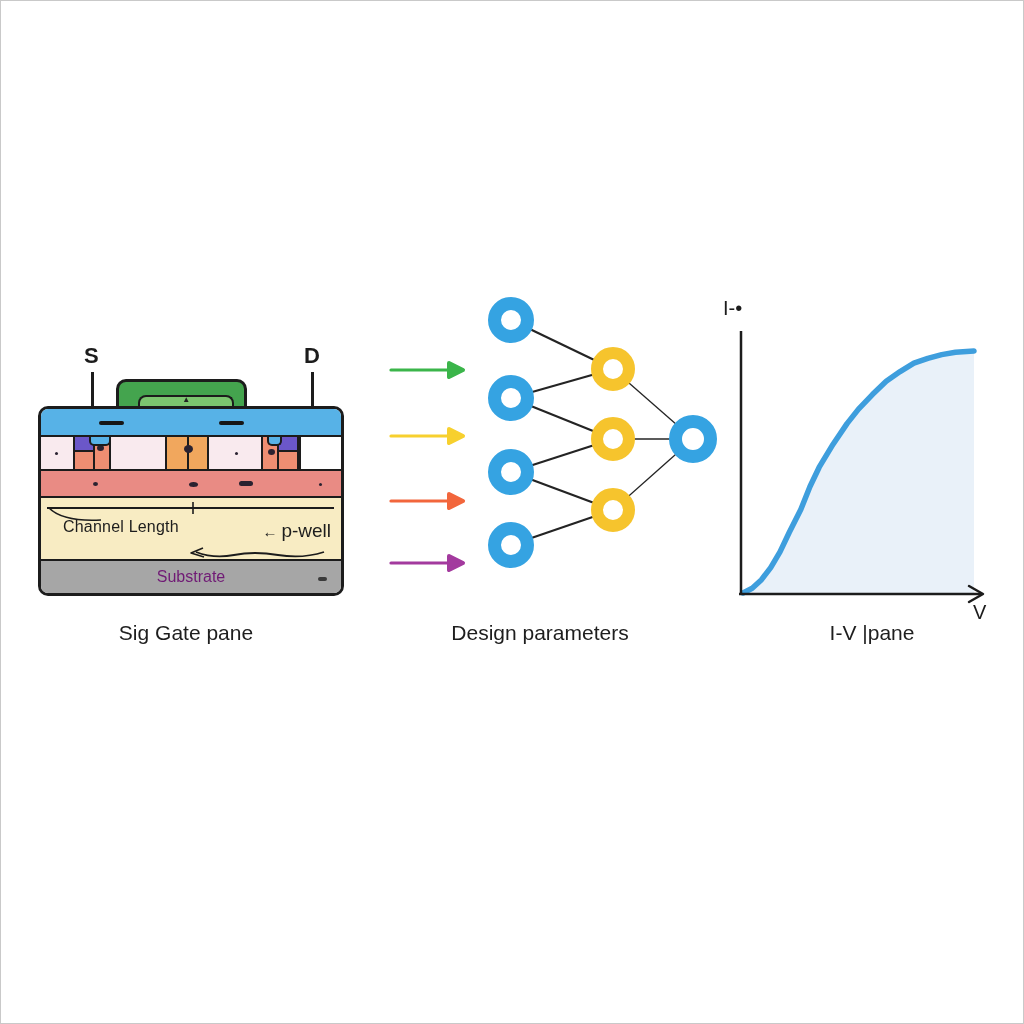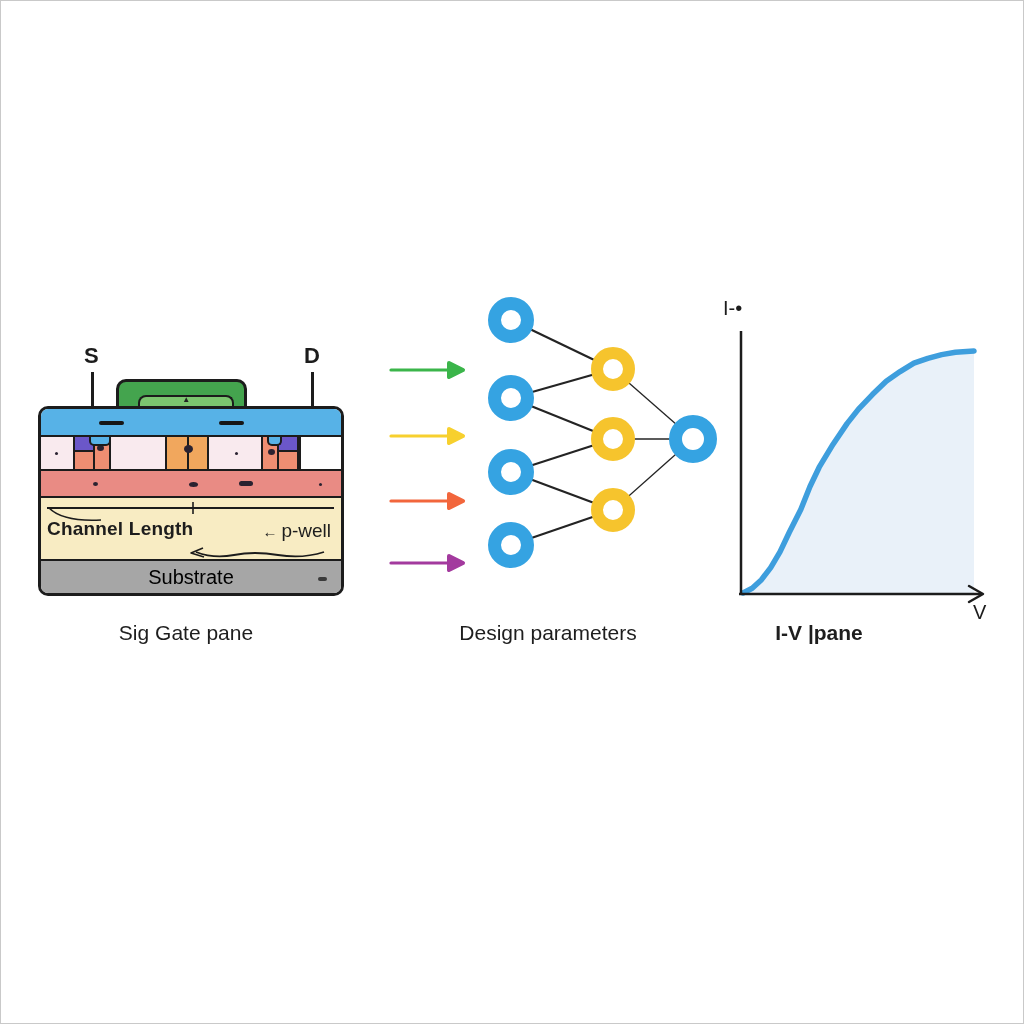--- a/index.html
+++ b/index.html
@@ -48,26 +48,26 @@
   .blk.orange { background:var(--contact-orange); }
   .blk.col { display:flex; flex-direction:column; background:var(--contact-salmon); }
   .blk.col .purple { flex:0 0 46%; background:var(--contact-purple); border-bottom:2px solid var(--outline); }
   .blue-dip {
     position:absolute; top:0; height:9px; background:var(--metal-blue);
     border:2px solid var(--outline); border-top:none; border-radius:0 0 5px 5px;
   }
   .speck { position:absolute; background:#2a2230; border-radius:50%; }
   .row-red { flex:0 0 27px; background:var(--channel-red); border-top:2.5px solid var(--outline); position:relative; }
   .row-cream { flex:0 0 63px; background:var(--pwell-cream); border-top:2.5px solid var(--outline); position:relative; }
-  .channel-label { position:absolute; left:6px; top:20px; font-size:19px; font-weight:700; color:#1d1d1d; letter-spacing:.2px; }
+  .channel-label { position:absolute; left:22px; top:20px; font-size:16px; font-weight:400; color:#1d1d1d; letter-spacing:.2px; }
   .pwell { position:absolute; right:10px; top:22px; font-size:19px; font-weight:500; color:#1d1d1d; display:flex; align-items:center; gap:4px; }
   .pwell .arrow { font-size:15px; }
   .row-gray { flex:1; background:var(--substrate-gray); border-top:2.5px solid var(--outline);
               display:flex; align-items:center; justify-content:center; position:relative; }
-  .substrate-label { font-size:20px; font-weight:500; color:#000000; }
+  .substrate-label { font-size:16px; font-weight:500; color:#701a75; }
   .gray-dash { position:absolute; right:14px; top:16px; width:9px; height:3.5px; background:#3a3a3a; border-radius:2px; }
 
   
   .caption { position:absolute; top:620px; text-align:center; font-size:21px; color:#1e1e1e; }
   .axis-label { position:absolute; font-size:20px; color:#1c1c1c; font-weight:500; }
 </style>
 </head>
 <body style="--outline: #1c1c1c; --metal-blue: #57b2e7; --gate-green-outer: #44a44e; --gate-green-inner: #7cc56f; --diffusion-pink: #f9eaee; --contact-purple: #6b57c9; --contact-salmon: #ee8e72; --contact-orange: #f1a75d; --channel-red: #e98b84; --pwell-cream: #f8ecc3; --substrate-gray: #a6a6a6; --node-blue: #35a3e2; --node-yellow: #f6c42d; --edge-dark: #242424; --curve-blue: #3e9edd; --curve-fill: #e9f1f9; --arrow-green: #3bb54a; --arrow-yellow: #f7d02e; --arrow-orange: #f2663c; --arrow-purple: #a33a9e;">
 
 <svg id="overlay" viewBox="0 0 1024 1024">
@@ -173,17 +173,17 @@
     </div>
 
     <div class="row-gray">
       <span class="substrate-label">Substrate</span>
       <span class="gray-dash"></span>
     </div>
   </div>
 </div>
 
 <div class="caption" style="left:35px;width:300px;">Sig Gate pane</div>
-<div class="caption" style="left:397px;width:300px;">Design parameters</div>
-<div class="caption" style="left:673px;width:290px;font-weight:bold;">I-V |pane</div>
+<div class="caption" style="left:389px;width:300px;">Design parameters</div>
+<div class="caption" style="left:726px;width:290px;">I-V |pane</div>
 
 <div class="axis-label" style="left:722px;top:296px;">I-•</div>
 <div class="axis-label" style="left:972px;top:600px;">V</div>
 
 </body></html>

